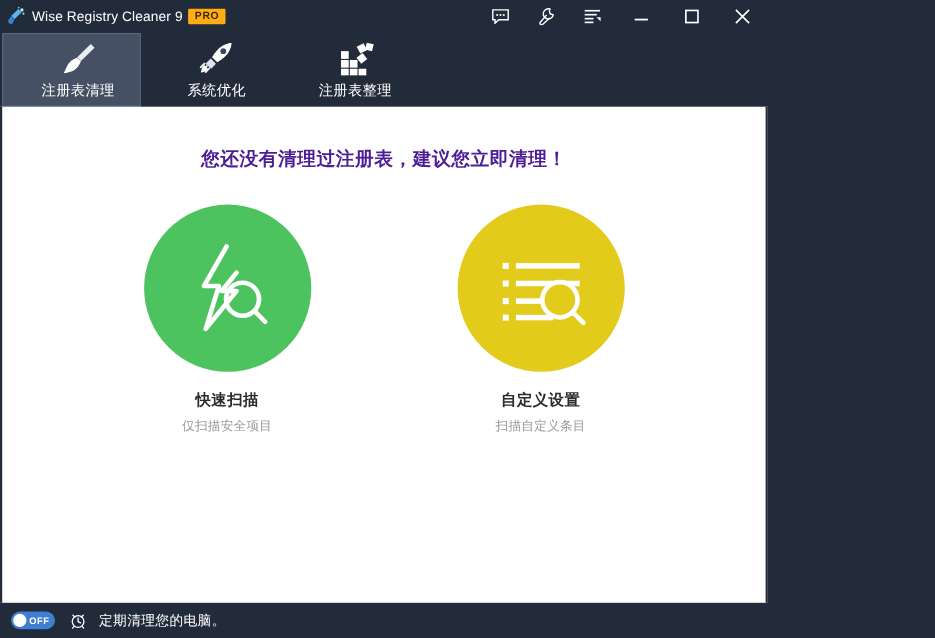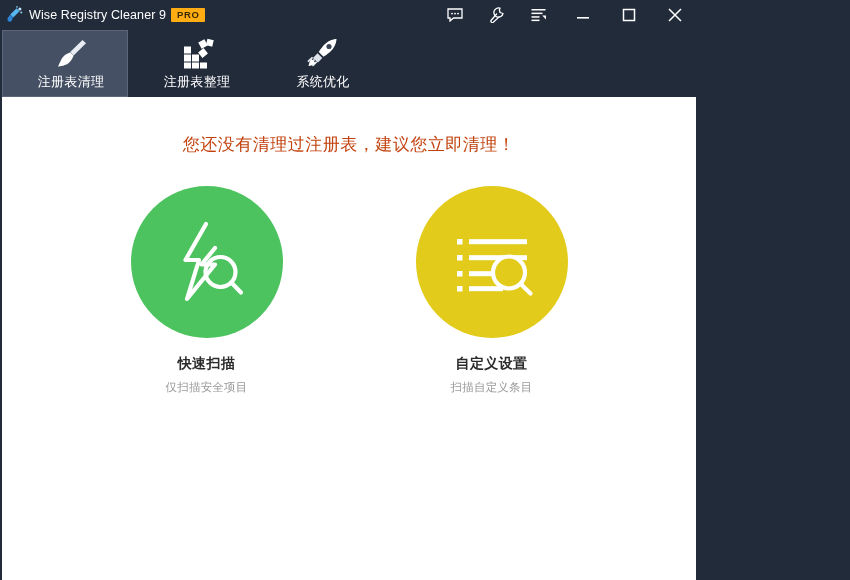--- a/index.html
+++ b/index.html
@@ -119,23 +119,23 @@
     flex: 1 1 auto;
     background: #ffffff;
     border-left: 2px solid #222b3a;
     border-right: 2px solid #222b3a;
     position: relative;
     overflow: hidden;
   }
   .headline {
     text-align: center;
     margin-top: 36px;
-    color: #c2410c;
+    color: #4c1d95;
     font-size: 17px;
-    font-weight: normal;
+    font-weight: bold;
     letter-spacing: .5px;
   }
   .subhead {
     text-align: center;
     margin-top: 11px;
     color: #8b8b8b;
     font-size: 12.5px;
     letter-spacing: .2px;
   }
   .options {
@@ -301,20 +301,35 @@
     <div class="tab active">
       <div class="tab-icon">
         <svg width="40" height="34" viewBox="0 0 40 34">
           <g>
             <path d="M31.5 3.0 L35.0 6.3 L22.6 18.4 L19.2 15.1 Z" fill="#e9edf3"></path>
             <path d="M19.2 15.4 L22.6 18.7 C22.6 18.7 20.5 24.0 17.0 26.4 C13.2 29.0 7.0 29.6 7.0 29.6 C7.0 29.6 9.2 24.4 11.2 21.0 C13.6 17.0 19.2 15.4 19.2 15.4 Z" fill="#ffffff"></path>
           </g>
         </svg>
       </div>
       <div class="tab-label">注册表清理</div>
+    </div>
+
+    <div class="tab">
+      <div class="tab-icon">
+        <svg width="40" height="34" viewBox="0 0 40 34">
+          <g>
+            <path d="M33.5 2.0 C33.5 2.0 27.0 2.0 21.5 7.5 C18.0 11.0 15.8 15.0 15.8 15.0 L20.5 19.7 C20.5 19.7 24.5 17.5 28.0 14.0 C33.5 8.5 33.5 2.0 33.5 2.0 Z" fill="#ffffff"></path>
+            <circle cx="26.0" cy="9.5" r="2.6" fill="#3e4759"></circle>
+            <path d="M14.6 16.2 L19.3 20.9 L15.0 25.6 L9.9 20.9 Z" fill="#dfe4ec"></path>
+            <path d="M11.0 23.0 L8.2 25.8 M9.0 20.8 L5.5 24.2 M13.2 25.2 L10.0 28.4" stroke="#e3e8ef" stroke-width="1.8" stroke-linecap="round"></path>
+            <path d="M8.5 22.0 C6.0 24.5 5.6 29.0 5.6 29.0 C5.6 29.0 10.0 28.6 12.5 26.0 Z" fill="#ffffff"></path>
+          </g>
+        </svg>
+      </div>
+      <div class="tab-label">系统优化</div>
     </div>
 
     <div class="tab">
       <div class="tab-icon">
         <svg width="40" height="34" viewBox="0 0 40 34">
           <g fill="#ffffff">
             <rect x="7" y="9.5" width="7" height="7"></rect>
             <rect x="7" y="17.5" width="7" height="7"></rect>
             <rect x="15" y="17.5" width="7" height="7"></rect>
             <rect x="7" y="25.5" width="7" height="6"></rect>
@@ -326,35 +341,20 @@
             <g transform="rotate(14 33 6)">
                 <rect x="29.5" y="2.5" width="6.5" height="6.5"></rect>
               </g>
             <g transform="rotate(-38 26 16)">
                 <rect x="22.5" y="12.5" width="7" height="7"></rect>
               </g>
           </g>
         </svg>
       </div>
       <div class="tab-label">注册表整理</div>
-    </div>
-
-    <div class="tab">
-      <div class="tab-icon">
-        <svg width="40" height="34" viewBox="0 0 40 34">
-          <g>
-            <path d="M33.5 2.0 C33.5 2.0 27.0 2.0 21.5 7.5 C18.0 11.0 15.8 15.0 15.8 15.0 L20.5 19.7 C20.5 19.7 24.5 17.5 28.0 14.0 C33.5 8.5 33.5 2.0 33.5 2.0 Z" fill="#ffffff"></path>
-            <circle cx="26.0" cy="9.5" r="2.6" fill="#3e4759"></circle>
-            <path d="M14.6 16.2 L19.3 20.9 L15.0 25.6 L9.9 20.9 Z" fill="#dfe4ec"></path>
-            <path d="M11.0 23.0 L8.2 25.8 M9.0 20.8 L5.5 24.2 M13.2 25.2 L10.0 28.4" stroke="#e3e8ef" stroke-width="1.8" stroke-linecap="round"></path>
-            <path d="M8.5 22.0 C6.0 24.5 5.6 29.0 5.6 29.0 C5.6 29.0 10.0 28.6 12.5 26.0 Z" fill="#ffffff"></path>
-          </g>
-        </svg>
-      </div>
-      <div class="tab-label">系统优化</div>
     </div>
 
   </div>
 
   <div class="content">
 
     <div class="headline">您还没有清理过注册表，建议您立即清理！</div>
 
     <div class="options">
 
@@ -392,14 +392,34 @@
             </g>
           </svg>
         </div>
         <div class="opt-title">自定义设置</div>
         <div class="opt-desc">扫描自定义条目</div>
       </div>
 
     </div>
   </div>
 
+  <div class="statusbar">
+
+    <div class="toggle">
+      <div class="knob"></div>
+      <div class="state">OFF</div>
+    </div>
+
+    <div class="clock-icon">
+      <svg width="16" height="16" viewBox="0 0 16 16">
+        <g fill="none" stroke="#ffffff" stroke-width="1.2" stroke-linecap="round">
+          <circle cx="8" cy="9" r="5.3"></circle>
+          <path d="M8 5.8 V9 L10.2 10.3"></path>
+          <path d="M3.3 3.3 L5.0 4.9 M12.7 3.3 L11.0 4.9"></path>
+          <path d="M4.2 13.6 L3.0 15.0 M11.8 13.6 L13.0 15.0"></path>
+        </g>
+      </svg>
+    </div>
+
+    <div class="status-text">定期清理您的电脑。</div>
+  </div>
 
 </div>
 
 </body></html>

